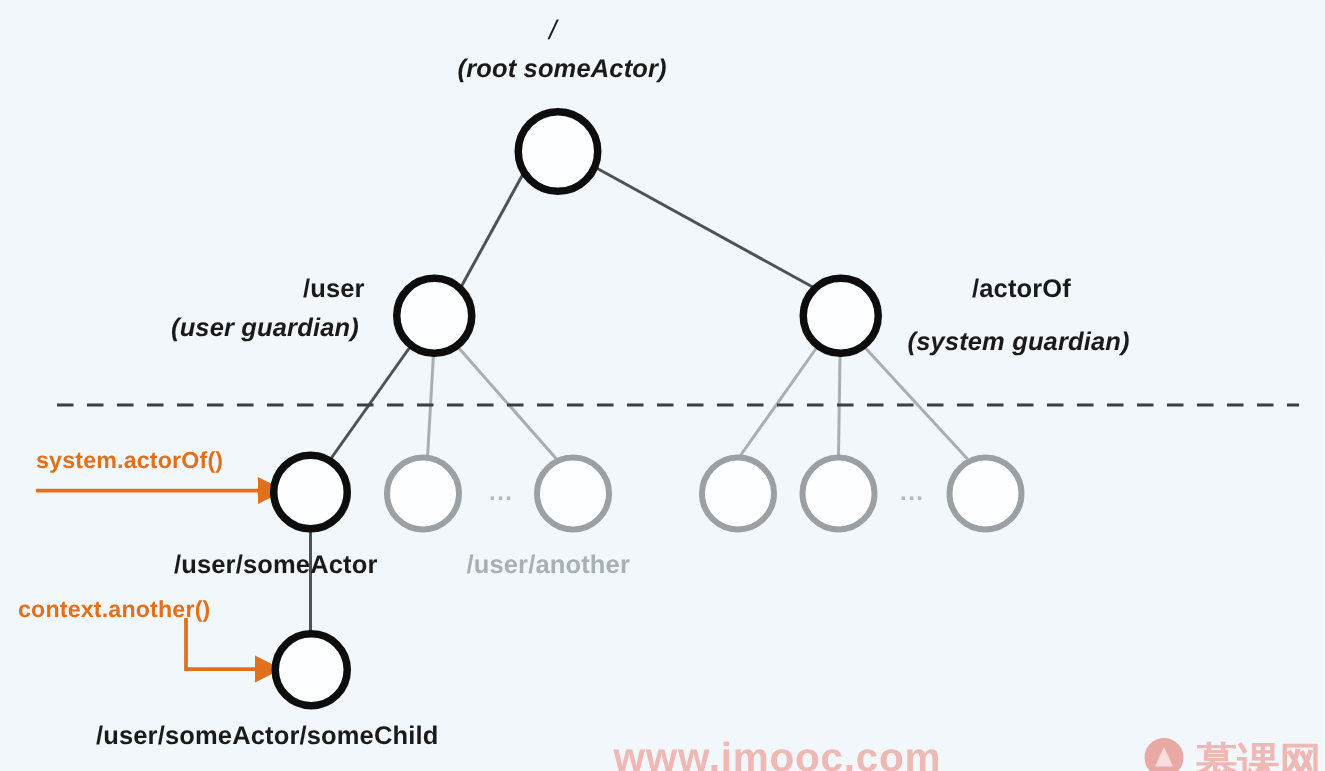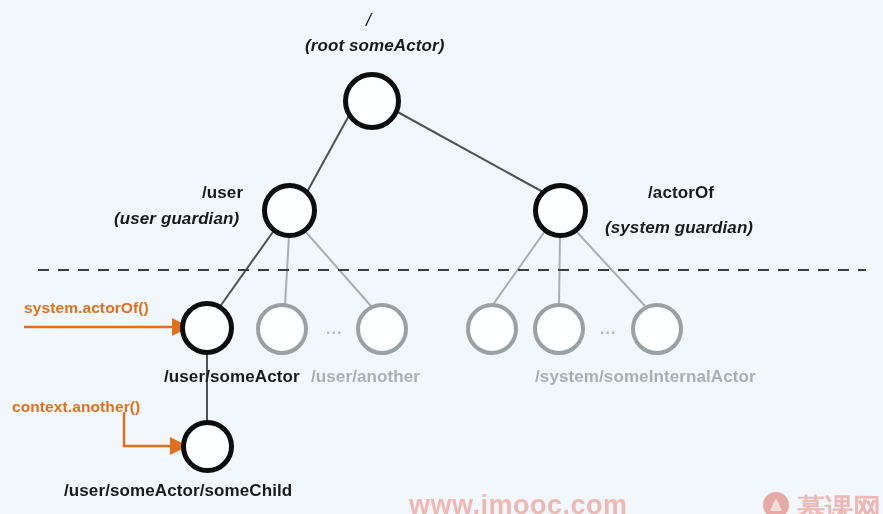--- a/index.html
+++ b/index.html
@@ -162,25 +162,24 @@
   <div class="label ital" style="left:305px; top:36px;">(root someActor)</div>
 
   <div class="label" style="left:157px; top:183px;margin-left:45px;">/user</div>
 
   <div class="label ital" style="left:114px; top:209px;">(user guardian)</div>
 
   <div class="label" style="left:648px; top:183px;">/actorOf</div>
 
   <div class="label ital" style="left:605px; top:218px;">(system guardian)</div>
 
-  <div class="label" style="left:116px; top:367px;margin-left:48px;">/user/someActor</div>
+  <div class="label" style="left:116px; top:367px;">/user/someActor</div>
 
   <div class="label muted" style="left:311px; top:367px;">/user/another</div>
 
-  <div class="label muted" style="left:535px; top:367px;">/system/someInternalActor</div>
 
   <div class="label" style="left:64px; top:481px;">/user/someActor/someChild</div>
 
   <div class="label ann" style="left:24px; top:299px;">system.actorOf()</div>
 
   <div class="label ann" style="left:12px; top:398px;">context.another()</div>
 
   <div class="watermark" style="left:409px; top:490px;">www.imooc.com</div>
 
   <div class="wm-logo" style="left:763px; top:492px;"></div>

